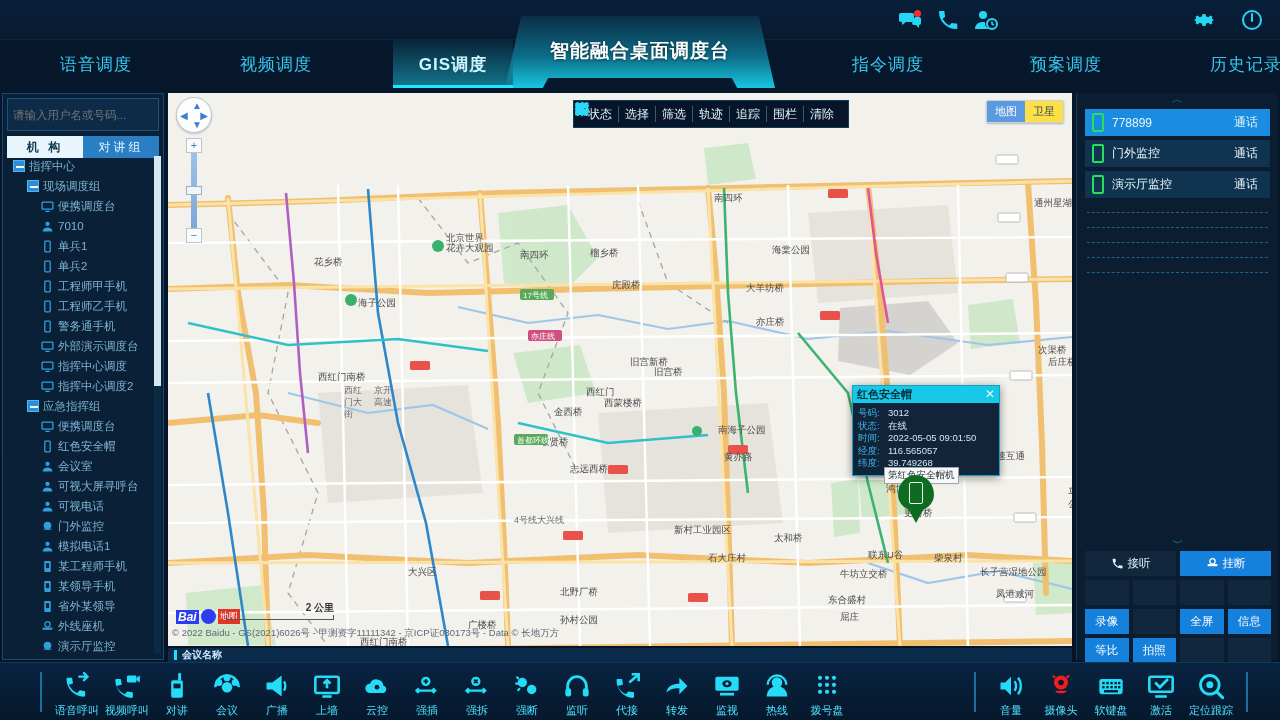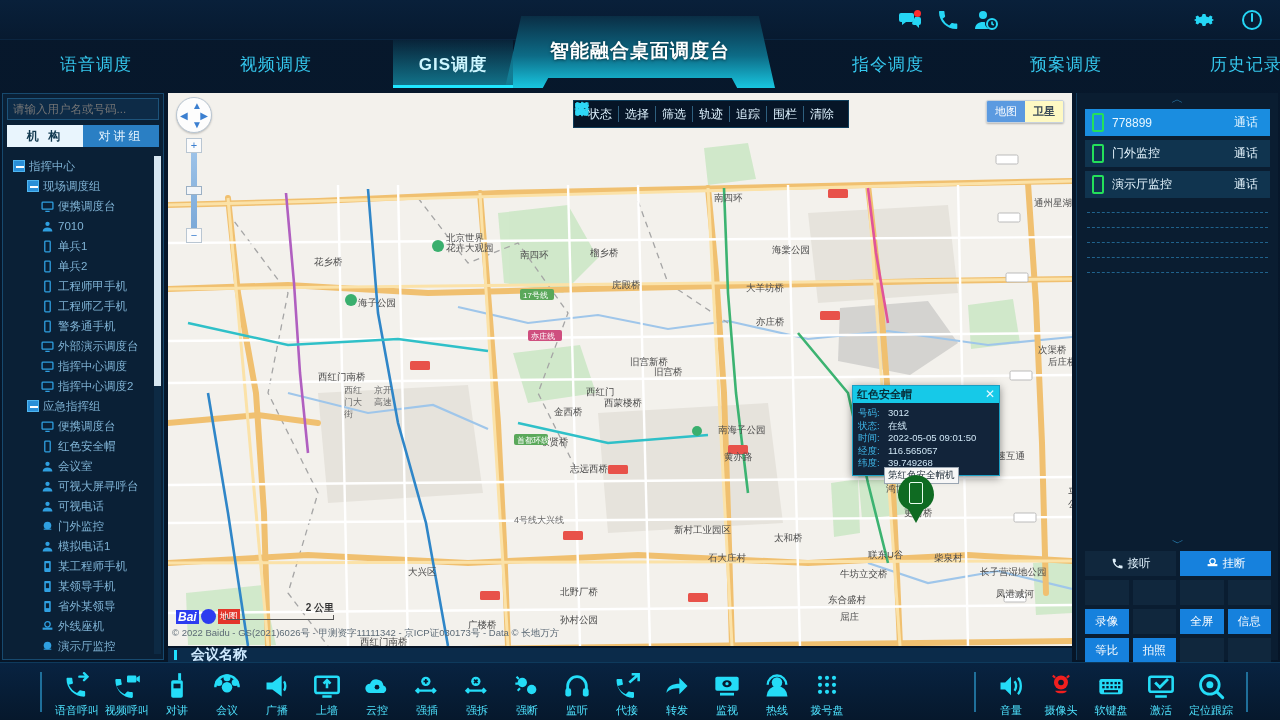--- a/index.html
+++ b/index.html
@@ -40,21 +40,21 @@
   .navbar { position:absolute; left:0; top:40px; width:1280px; height:48px; }
   .tab { position:absolute; top:0; height:48px; display:flex; align-items:center; justify-content:center;
          font-size:17px; color:#35c8ee; cursor:pointer; letter-spacing:1px;margin-left:31px; }
   .tab.active { background:linear-gradient(180deg,rgba(13,70,95,.25) 0%,#12788f 100%);
                 color:#cdf6ff; font-weight:bold; }
   .tab.active::after { content:""; position:absolute; left:0; bottom:0; width:100%; height:3px; background:#20e6ff; }
 
   
   .left-panel { position:absolute; left:2px; top:93px; width:162px; height:567px;
       background:#0a2036; border:1px solid #17496e; }
-  .search-row { position:relative; height:22px; margin:4px 4px 0 4px;
+  .search-row { position:relative; height:33px; margin:4px 4px 0 4px;
       background:#0d2b47; border:1px solid #1d537a; display:flex; }
   .search-row input { flex:1; background:transparent; border:none; outline:none; color:#8fb8d6;
       font-size:11.5px; padding-left:5px; font-family:"Liberation Sans",sans-serif; }
   .search-ic { width:16px; height:16px; color:#cfeaff; margin-right:5px; }
 
   .seg { display:flex; height:22px; margin:5px 4px 0 4px; }
   .seg div { flex:1; display:flex; align-items:center; justify-content:center; font-size:12px;
              cursor:pointer; letter-spacing:3px; }
   .seg .on { background:#e9f5fd; color:#11394f; font-weight:bold; }
   .seg .off { background:#2a7fc4; color:#eaf6ff; }
@@ -88,21 +88,21 @@
   .map-toolbar { position:absolute; left:405px; top:7px; height:28px; background:#061527;
       display:flex; align-items:center; padding:0 8px; border:1px solid #0f3d5a; }
   .mtb { display:flex; align-items:center; gap:4px; padding:0 6px; color:#dff3ff; font-size:12px; cursor:pointer; }
   .mtb svg { width:16px; height:16px; color:#2fd8f7; }
   .mtsep { width:1px; height:16px; background:#2e5f7e; }
 
   .layer-toggle { position:absolute; right:8px; top:7px; display:flex;
       border:1px solid #c8d2dc; border-radius:2px; overflow:hidden; box-shadow:0 1px 2px rgba(0,0,0,.25);}
   .layer-toggle div { padding:3px 8px; font-size:11px; cursor:pointer; }
   .lt-on { background:#5b9ae0; color:#fff; }
-  .lt-off { background:#fef9c3; color:#3a4a58;font-weight:bold; }
+  .lt-off { background:#fde047; color:#3a4a58; }
 
   .info-pop { position:absolute; left:684px; top:292px; width:148px;
       background:#12243a; border:1px solid #1a9fc4; box-shadow:0 2px 8px rgba(0,0,0,.45); }
   .ip-head { height:17px; background:#16c9e8; display:flex; align-items:center;
       justify-content:space-between; padding:0 4px; }
   .ip-head b { font-size:11px; color:#06303c; }
   .ip-x { color:#e9f9ff; font-size:12px; line-height:11px; cursor:pointer; }
   .ip-body { padding:4px 5px 5px 5px; }
   .ip-row { display:flex; font-size:9.5px; line-height:12.5px; }
   .ip-k { color:#3fb6e8; width:30px; flex:0 0 30px; }
@@ -125,21 +125,21 @@
   .bd-paw { width:15px; height:15px; border-radius:50%; background:#2c3cf0; position:relative; }
   .bd-red { background:#e3352a; color:#fff; font-size:9px; padding:1px 2px; }
   .scale-bar { position:absolute; left:58px; bottom:26px; width:108px; font-size:10px; color:#333;
       text-align:right;font-weight:bold; }
   .scale-bar i { display:block; border:1px solid #555; border-top:none; height:5px; }
   .map-copy { position:absolute; left:4px; bottom:6px; font-size:9.5px; color:#5c6a76; white-space:nowrap; }
 
   .meet-bar { position:absolute; left:168px; top:648px; width:904px; height:14px;
       background:#0b2b4a; display:flex; align-items:center; }
   .meet-bar i { width:3px; height:10px; background:#1fe0ff; margin:0 5px 0 6px; }
-  .meet-bar b { font-size:14px; color:#cfeaff;margin-left:9px; }
+  .meet-bar b { font-size:10px; color:#cfeaff; }
 
   
   .right-panel { position:absolute; left:1076px; top:93px; width:202px; height:567px;
       background:#0a1d31; border-left:1px solid #123b5c; }
   .rp-head { display:flex; align-items:center; height:20px; margin-top:2px; }
   .rp-head i { width:3px; height:13px; background:#1fe0ff; margin:0 5px 0 5px; }
   .rp-head b { font-size:12.5px; color:#eaf8ff; }
   .rp-head .more { margin-left:auto; margin-right:8px; color:#8fd6f2; font-size:13px; letter-spacing:-1px; cursor:pointer;}
   .chev-up { text-align:center; color:#2a7fb0; font-size:12px; line-height:12px; cursor:pointer; }
   .route { height:27px; margin:4px 8px 0 8px; display:flex; align-items:center;

